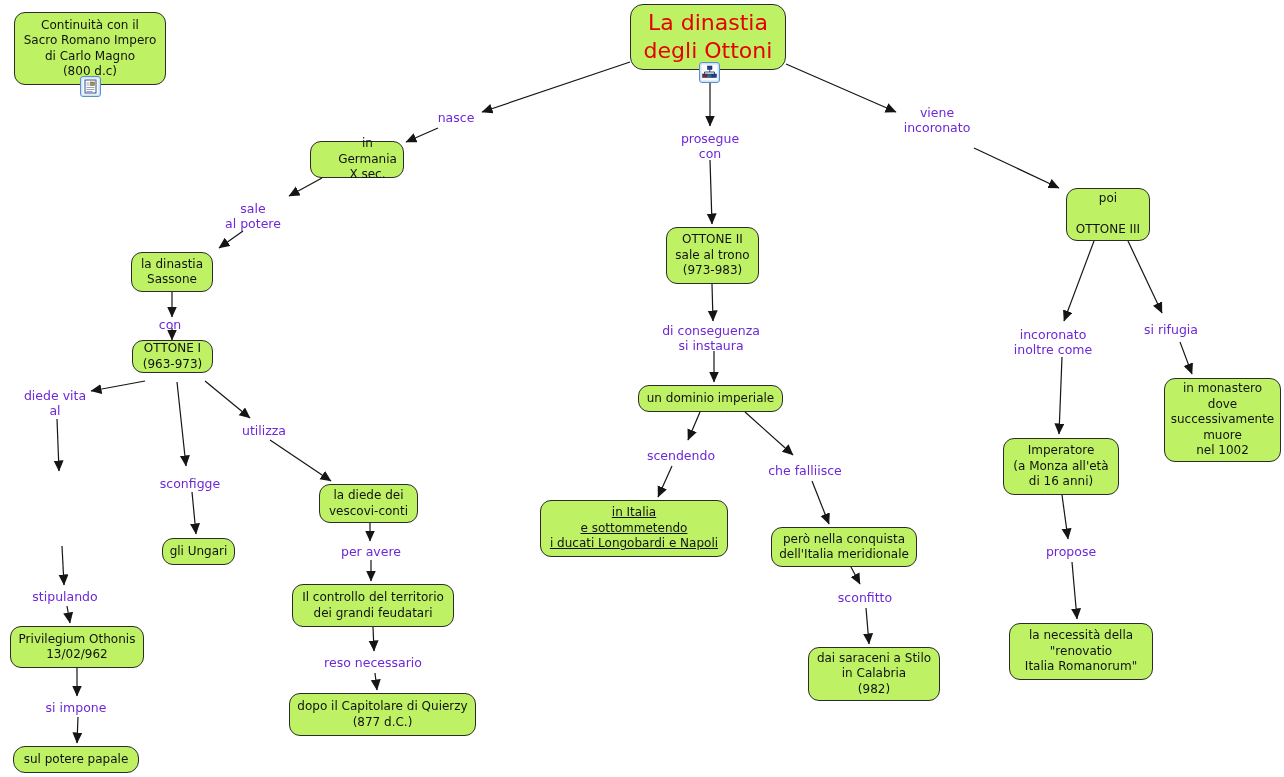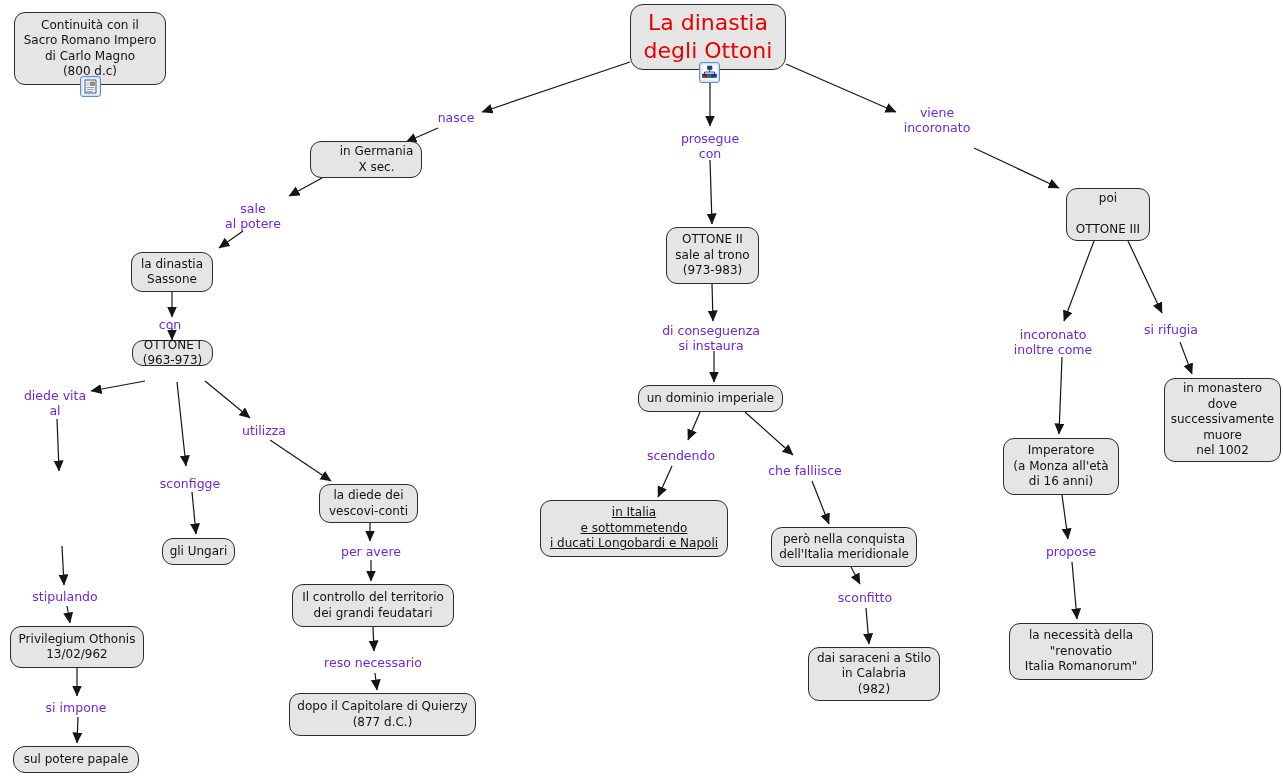--- a/index.html
+++ b/index.html
@@ -4,21 +4,21 @@
 <style>
   html,body { margin:0; padding:0; background:#ffffff; }
   .canvas {
     position:relative; width:1284px; height:777px; background:#ffffff;
     font-family:"DejaVu Sans", sans-serif; overflow:hidden;
   }
   svg.links { position:absolute; left:0; top:0; width:1284px; height:777px; }
   svg.links line { stroke:#151515; stroke-width:1.2; }
   .node {
     position:absolute; box-sizing:border-box;
-    background:#e5e5e5; border:1px solid #2b2b2b; border-radius:11px;
+    background:#bef264; border:1px solid #2b2b2b; border-radius:11px;
     display:flex; align-items:center; justify-content:center;
     text-align:center; color:#121212;
     font-size:12px; line-height:15.5px; white-space:pre-line;
     padding:2px 4px;
   }
   .node--title {
     font-size:22px; line-height:28px; color:#e60000; border-radius:13px;
   }
   .llabel {
     position:absolute; transform:translateX(-50%);
@@ -124,27 +124,27 @@
   </svg>
 
   <div class="node" style="left:14px;top:12px;width:152px;height:73px;">Continuità con il
 Sacro Romano Impero
 di Carlo Magno
 (800 d.c)</div>
 
   <div class="node node--title" style="left:630px;top:4px;width:156px;height:66px;">La dinastia
 degli Ottoni</div>
 
-  <div class="node" style="left:310px;top:141px;width:112px;height:37px;padding-left:25px;">in Germania
+  <div class="node" style="left:310px;top:141px;width:94px;height:37px;padding-left:25px;">in Germania
 X sec.</div>
 
   <div class="node" style="left:131px;top:252px;width:82px;height:40px;">la dinastia
 Sassone</div>
 
-  <div class="node" style="left:132px;top:340px;width:81px;height:26px;">OTTONE I
+  <div class="node" style="left:132px;top:340px;width:81px;height:33px;">OTTONE I
 (963-973)</div>
 
 
   <div class="node" style="left:10px;top:626px;width:134px;height:42px;">Privilegium Othonis
 13/02/962</div>
 
   <div class="node" style="left:13px;top:746px;width:126px;height:27px;border-radius:12px;">sul potere papale</div>
 
   <div class="node" style="left:162px;top:538px;width:73px;height:27px;">gli Ungari</div>
 

